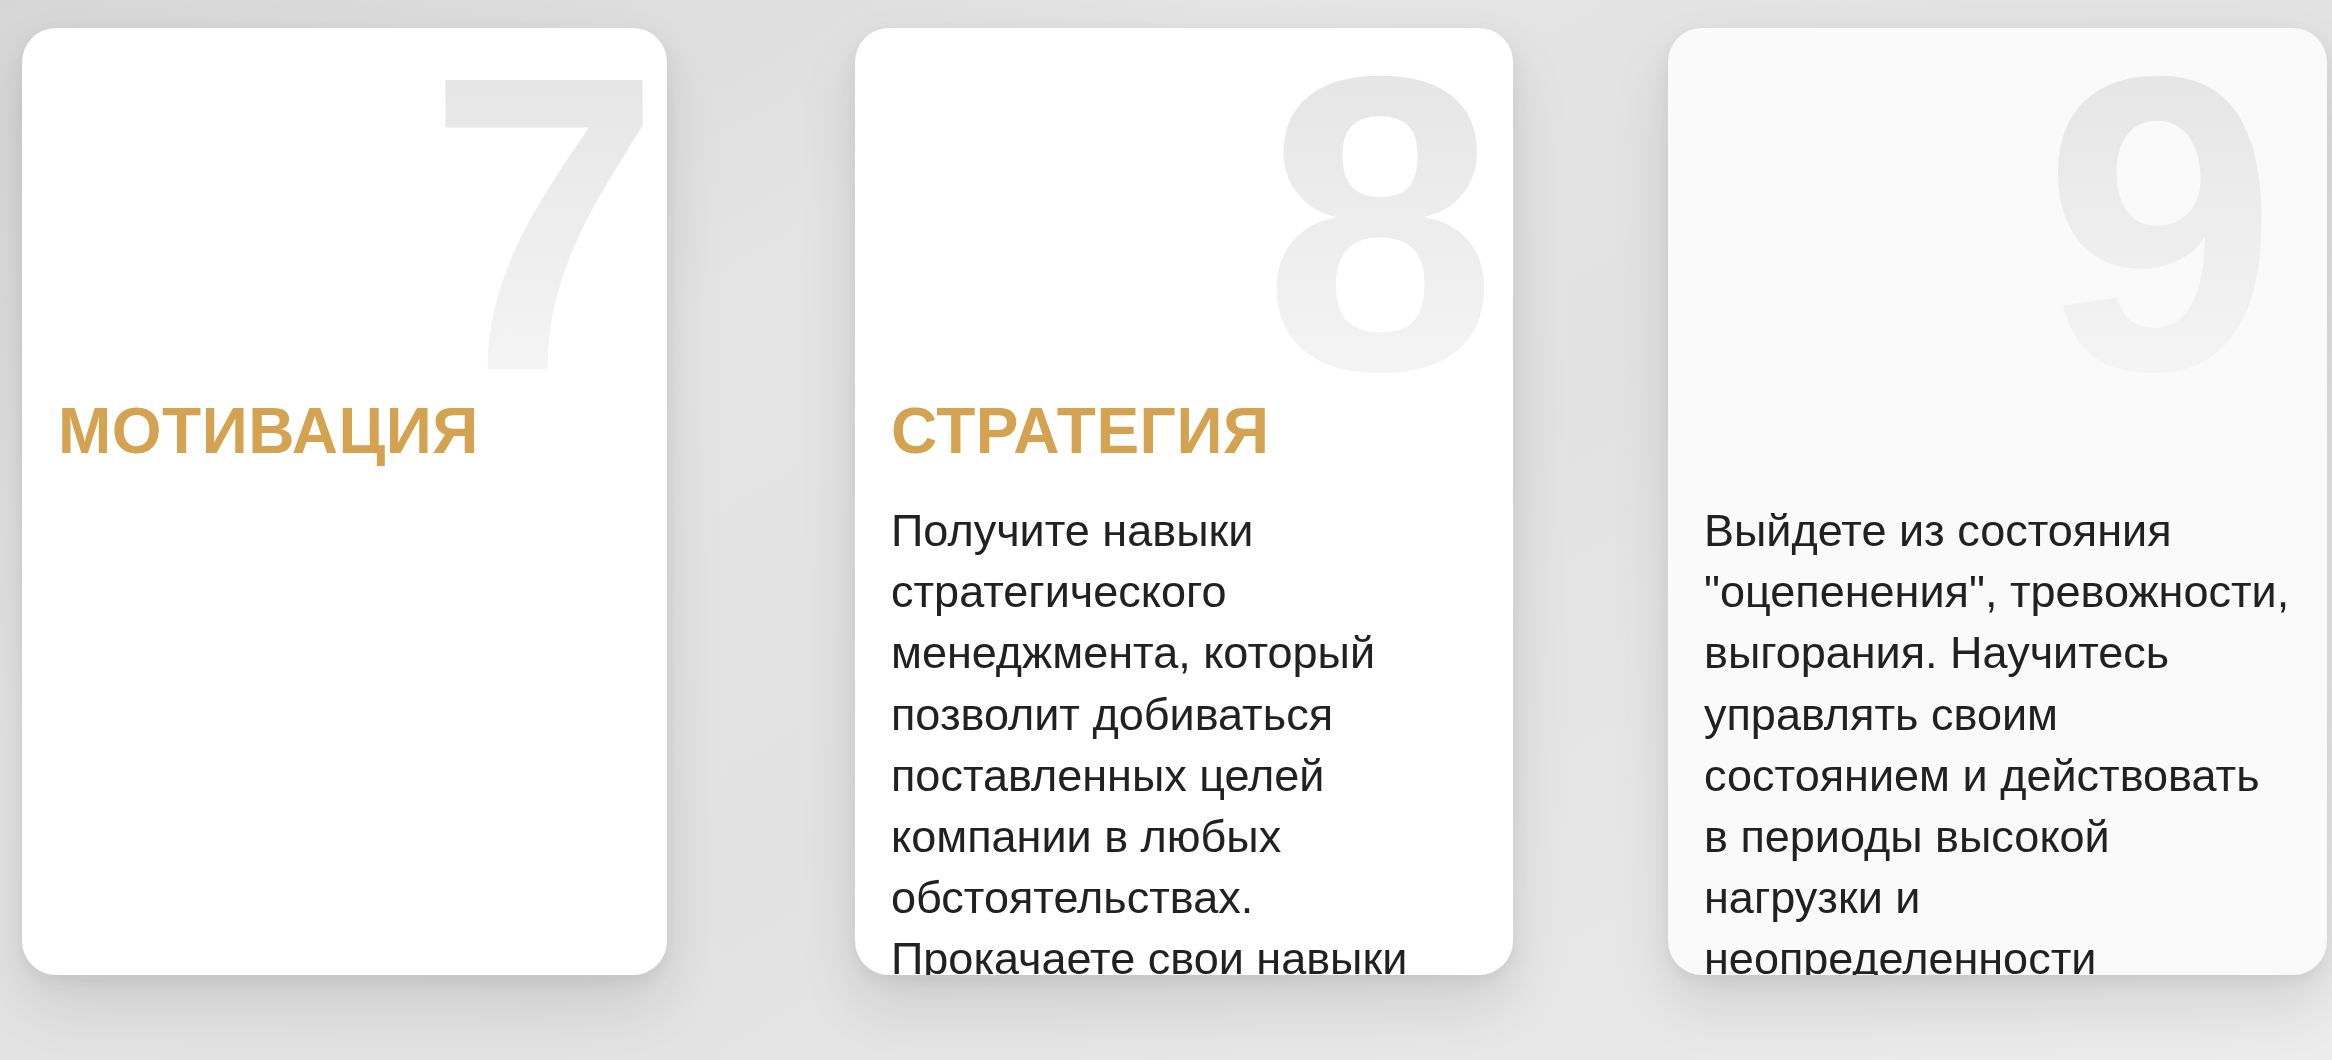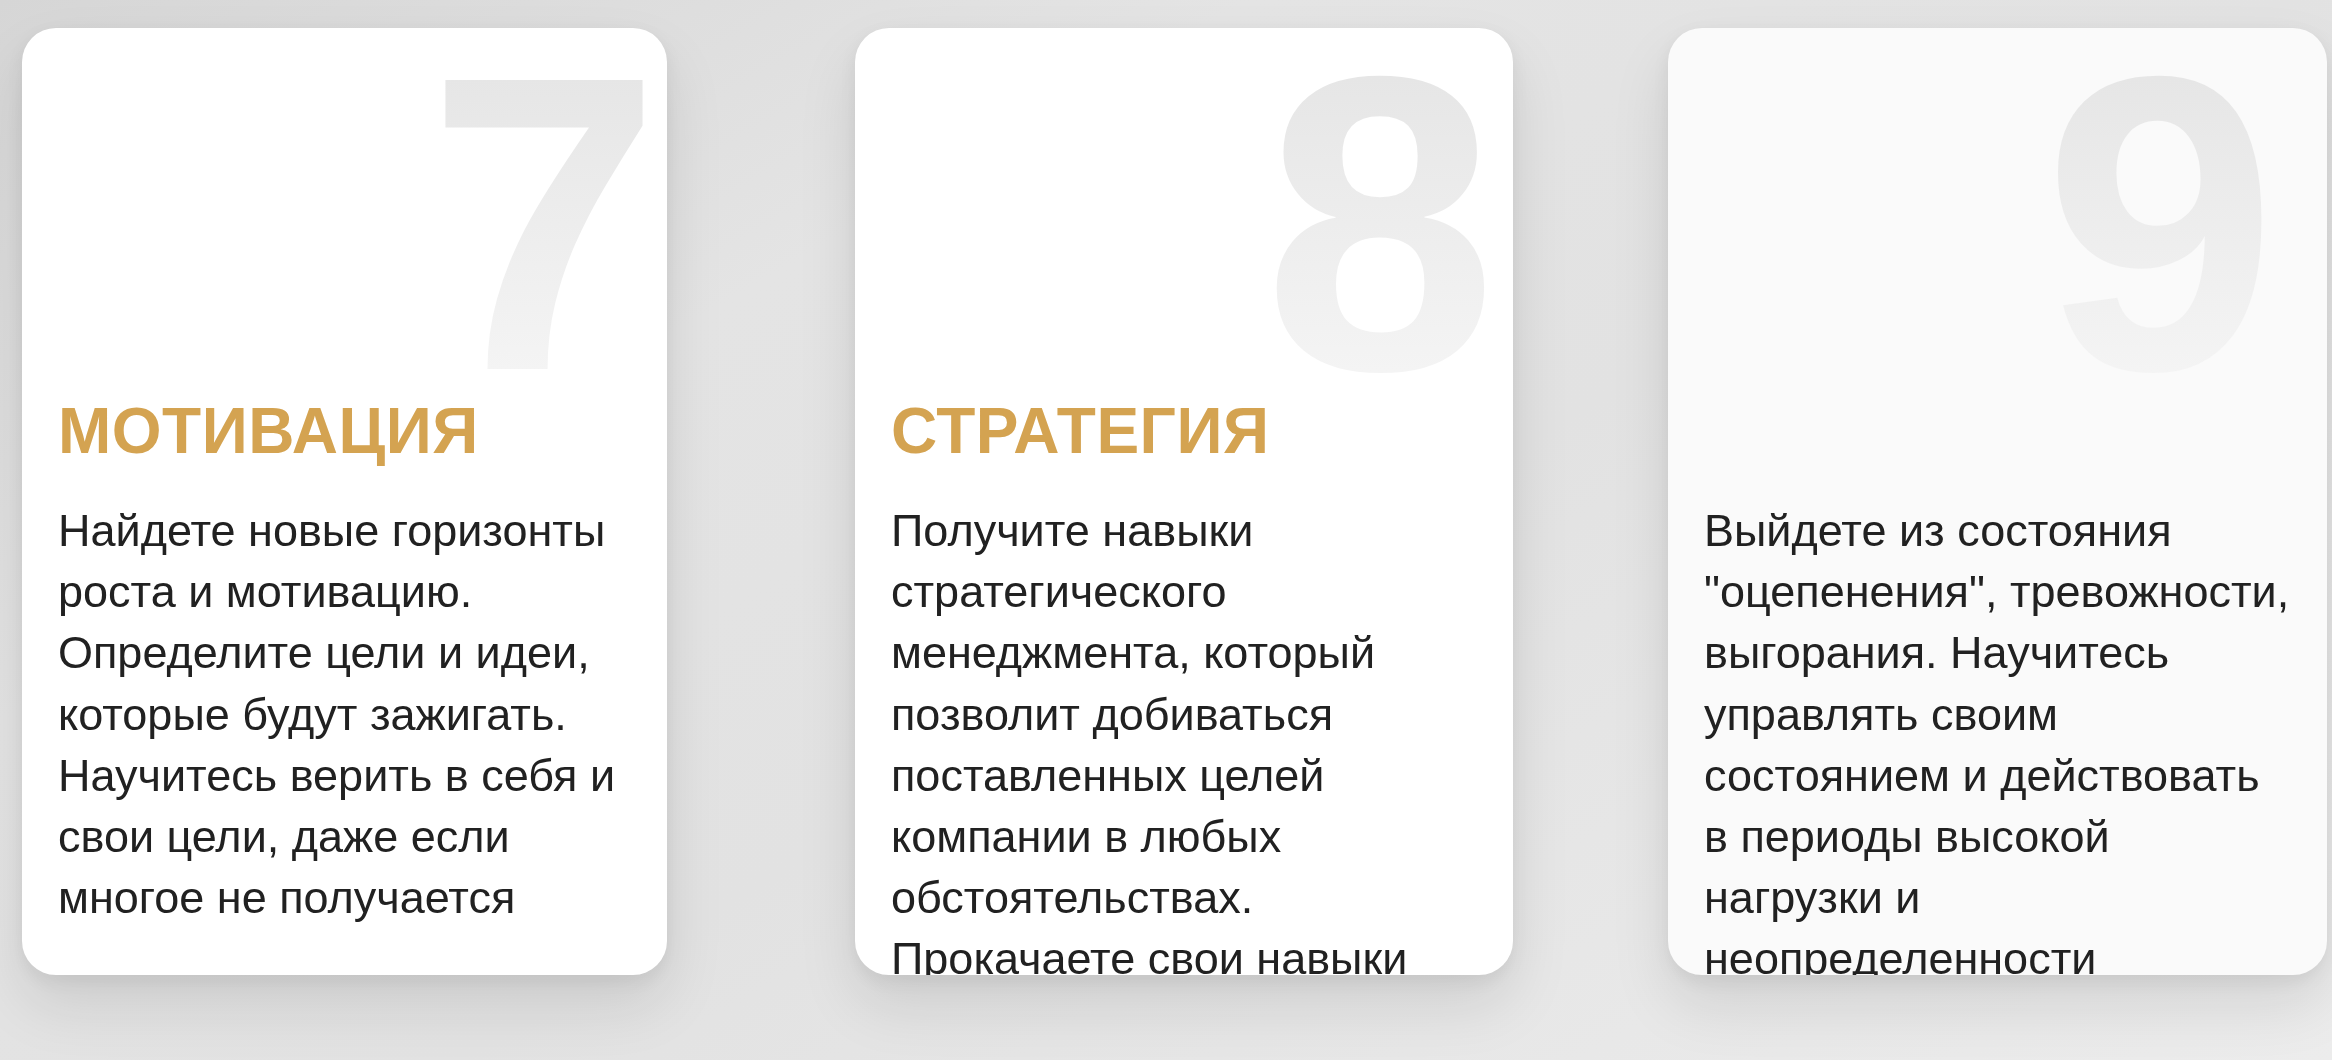--- a/index.html
+++ b/index.html
@@ -68,21 +68,20 @@
   }
 </style>
 </head>
 <body>
 
 <div class="cards">
 
   <div class="card c1">
     <div class="card-number">7</div>
     <div class="card-title">МОТИВАЦИЯ</div>
-    <div class="card-text">Найдете новые горизонты роста и мотивацию. Определите цели и идеи, которые будут зажигать. Научитесь верить в себя и свои цели, даже если многое не получается</div>
   </div>
 
   <div class="card c2">
     <div class="card-number">8</div>
     <div class="card-title">СТРАТЕГИЯ</div>
     <div class="card-text">Получите навыки стратегического менеджмента, который позволит добиваться поставленных целей компании в любых обстоятельствах. Прокачаете свои навыки лидерства, критического, денежного мышления</div>
   </div>
 
   <div class="card c3">
     <div class="card-number">9</div>

